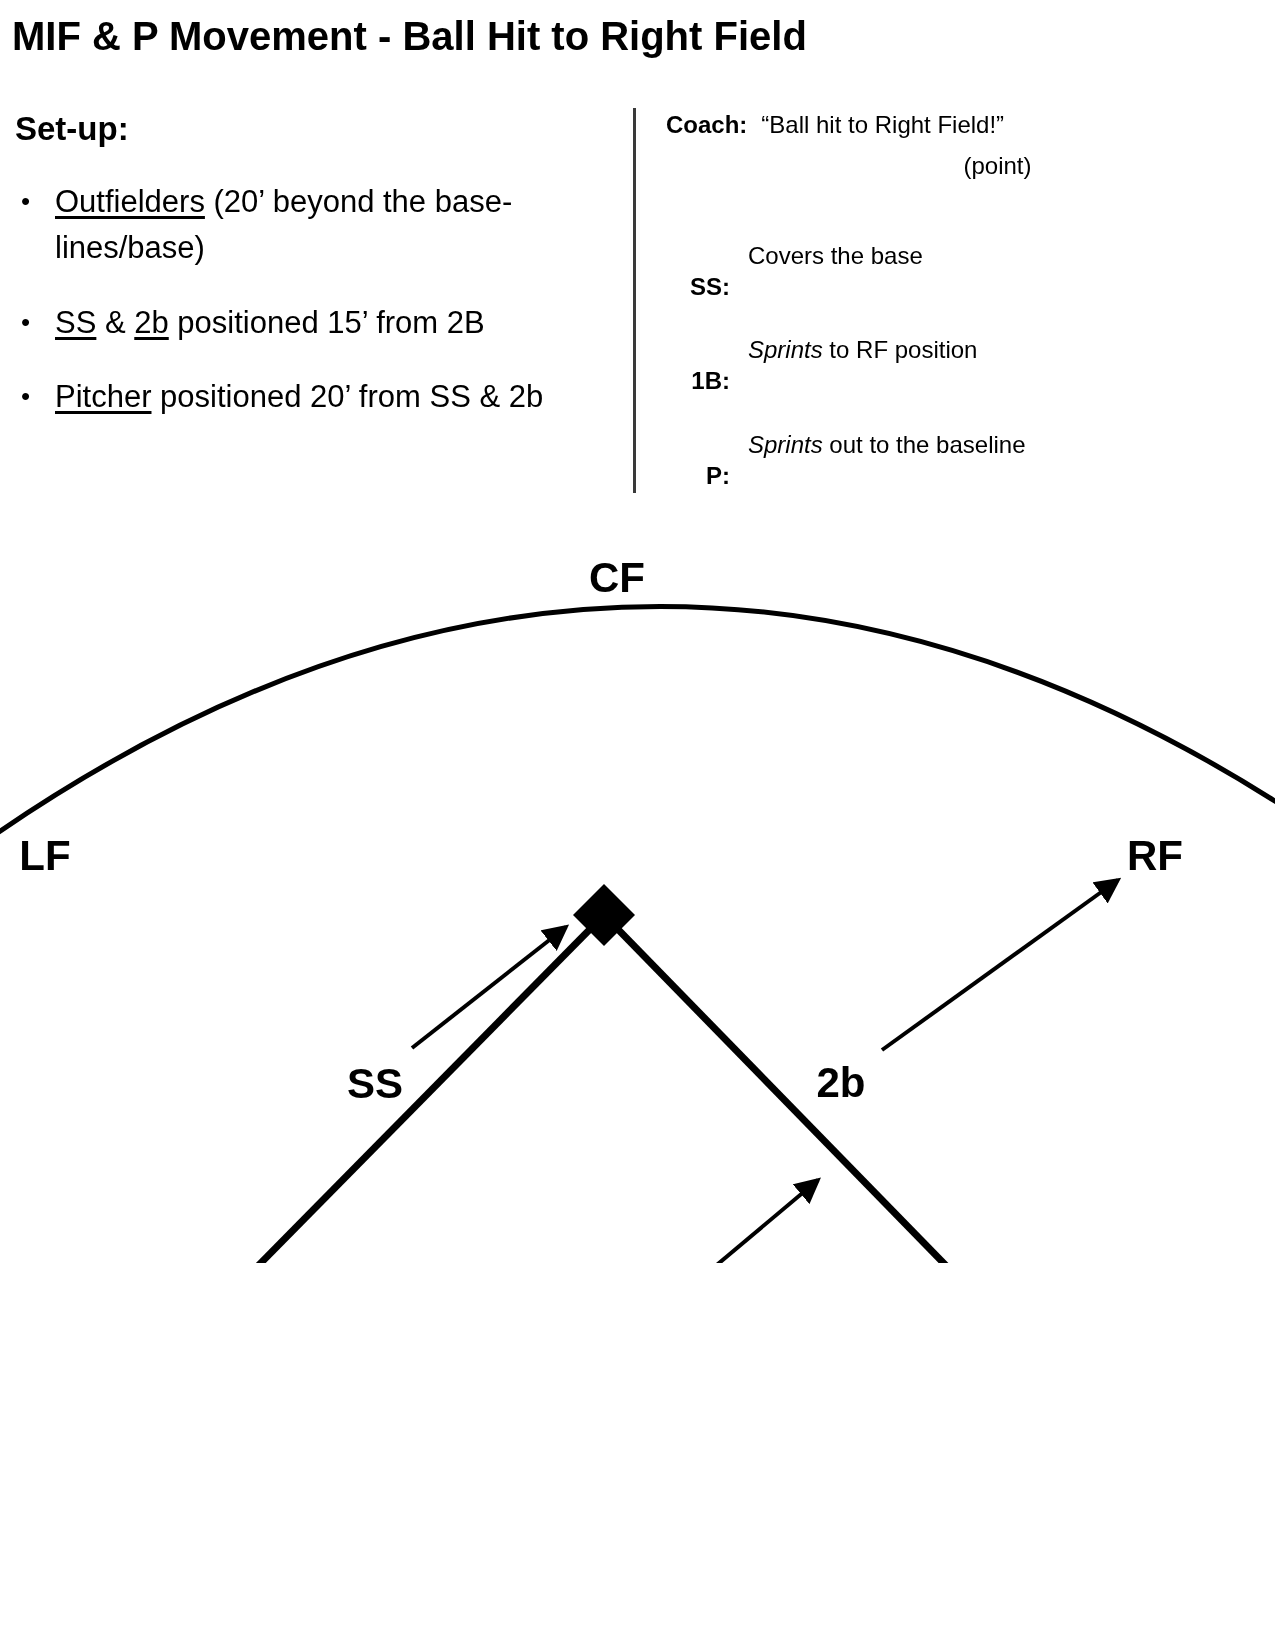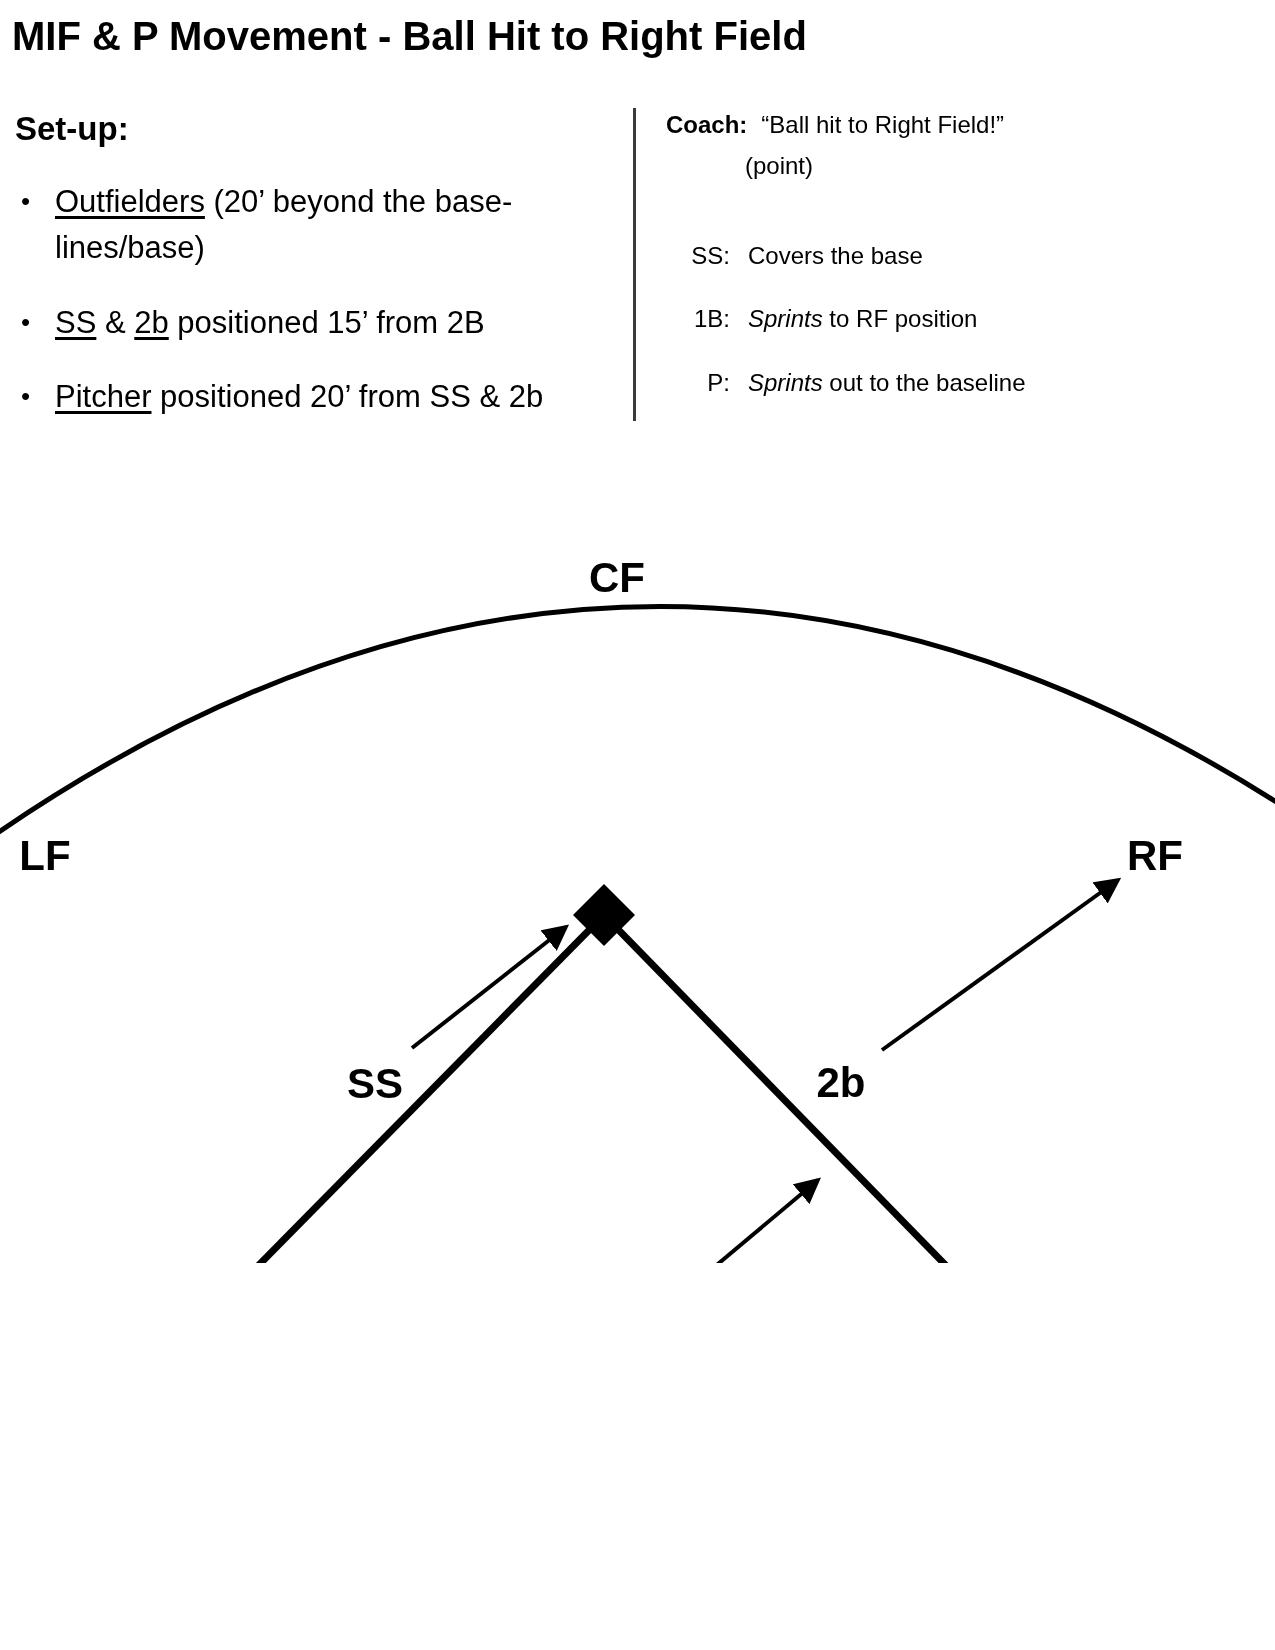--- a/index.html
+++ b/index.html
@@ -59,30 +59,31 @@
     border-left: 3px solid #3a3a3a;
     margin-right: 0;
   }
   .right-col {
     padding-left: 30px;
     font-size: 24px;
     flex: 1;
   }
   .call-row { display: flex; line-height: 1.4; }
   .coach-label { font-weight: 700; margin-right: 14px; }
-  .coach-sub { margin: 8px 0 0 79px; line-height: 1.3; }
+  .coach-sub { margin: 8px 0 0 54px; line-height: 1.3; text-align: center; }
   .cue { margin-top: 30px; }
   .cue.first-call { margin-top: 58px; }
   .cue .call-label {
-    font-weight: 400;
+    font-weight: 700;
     display: inline-block;
     min-width: 64px;
     text-align: right;
     margin-right: 18px;
     flex: 0 0 auto;
+    margin-top: 31px;
   }
   .bi { font-weight: 400; font-style: italic; }
   .diagram {
     position: absolute;
     left: 0;
     top: 0;
     width: 1275px;
     height: 1650px;
     pointer-events: none;
   }

